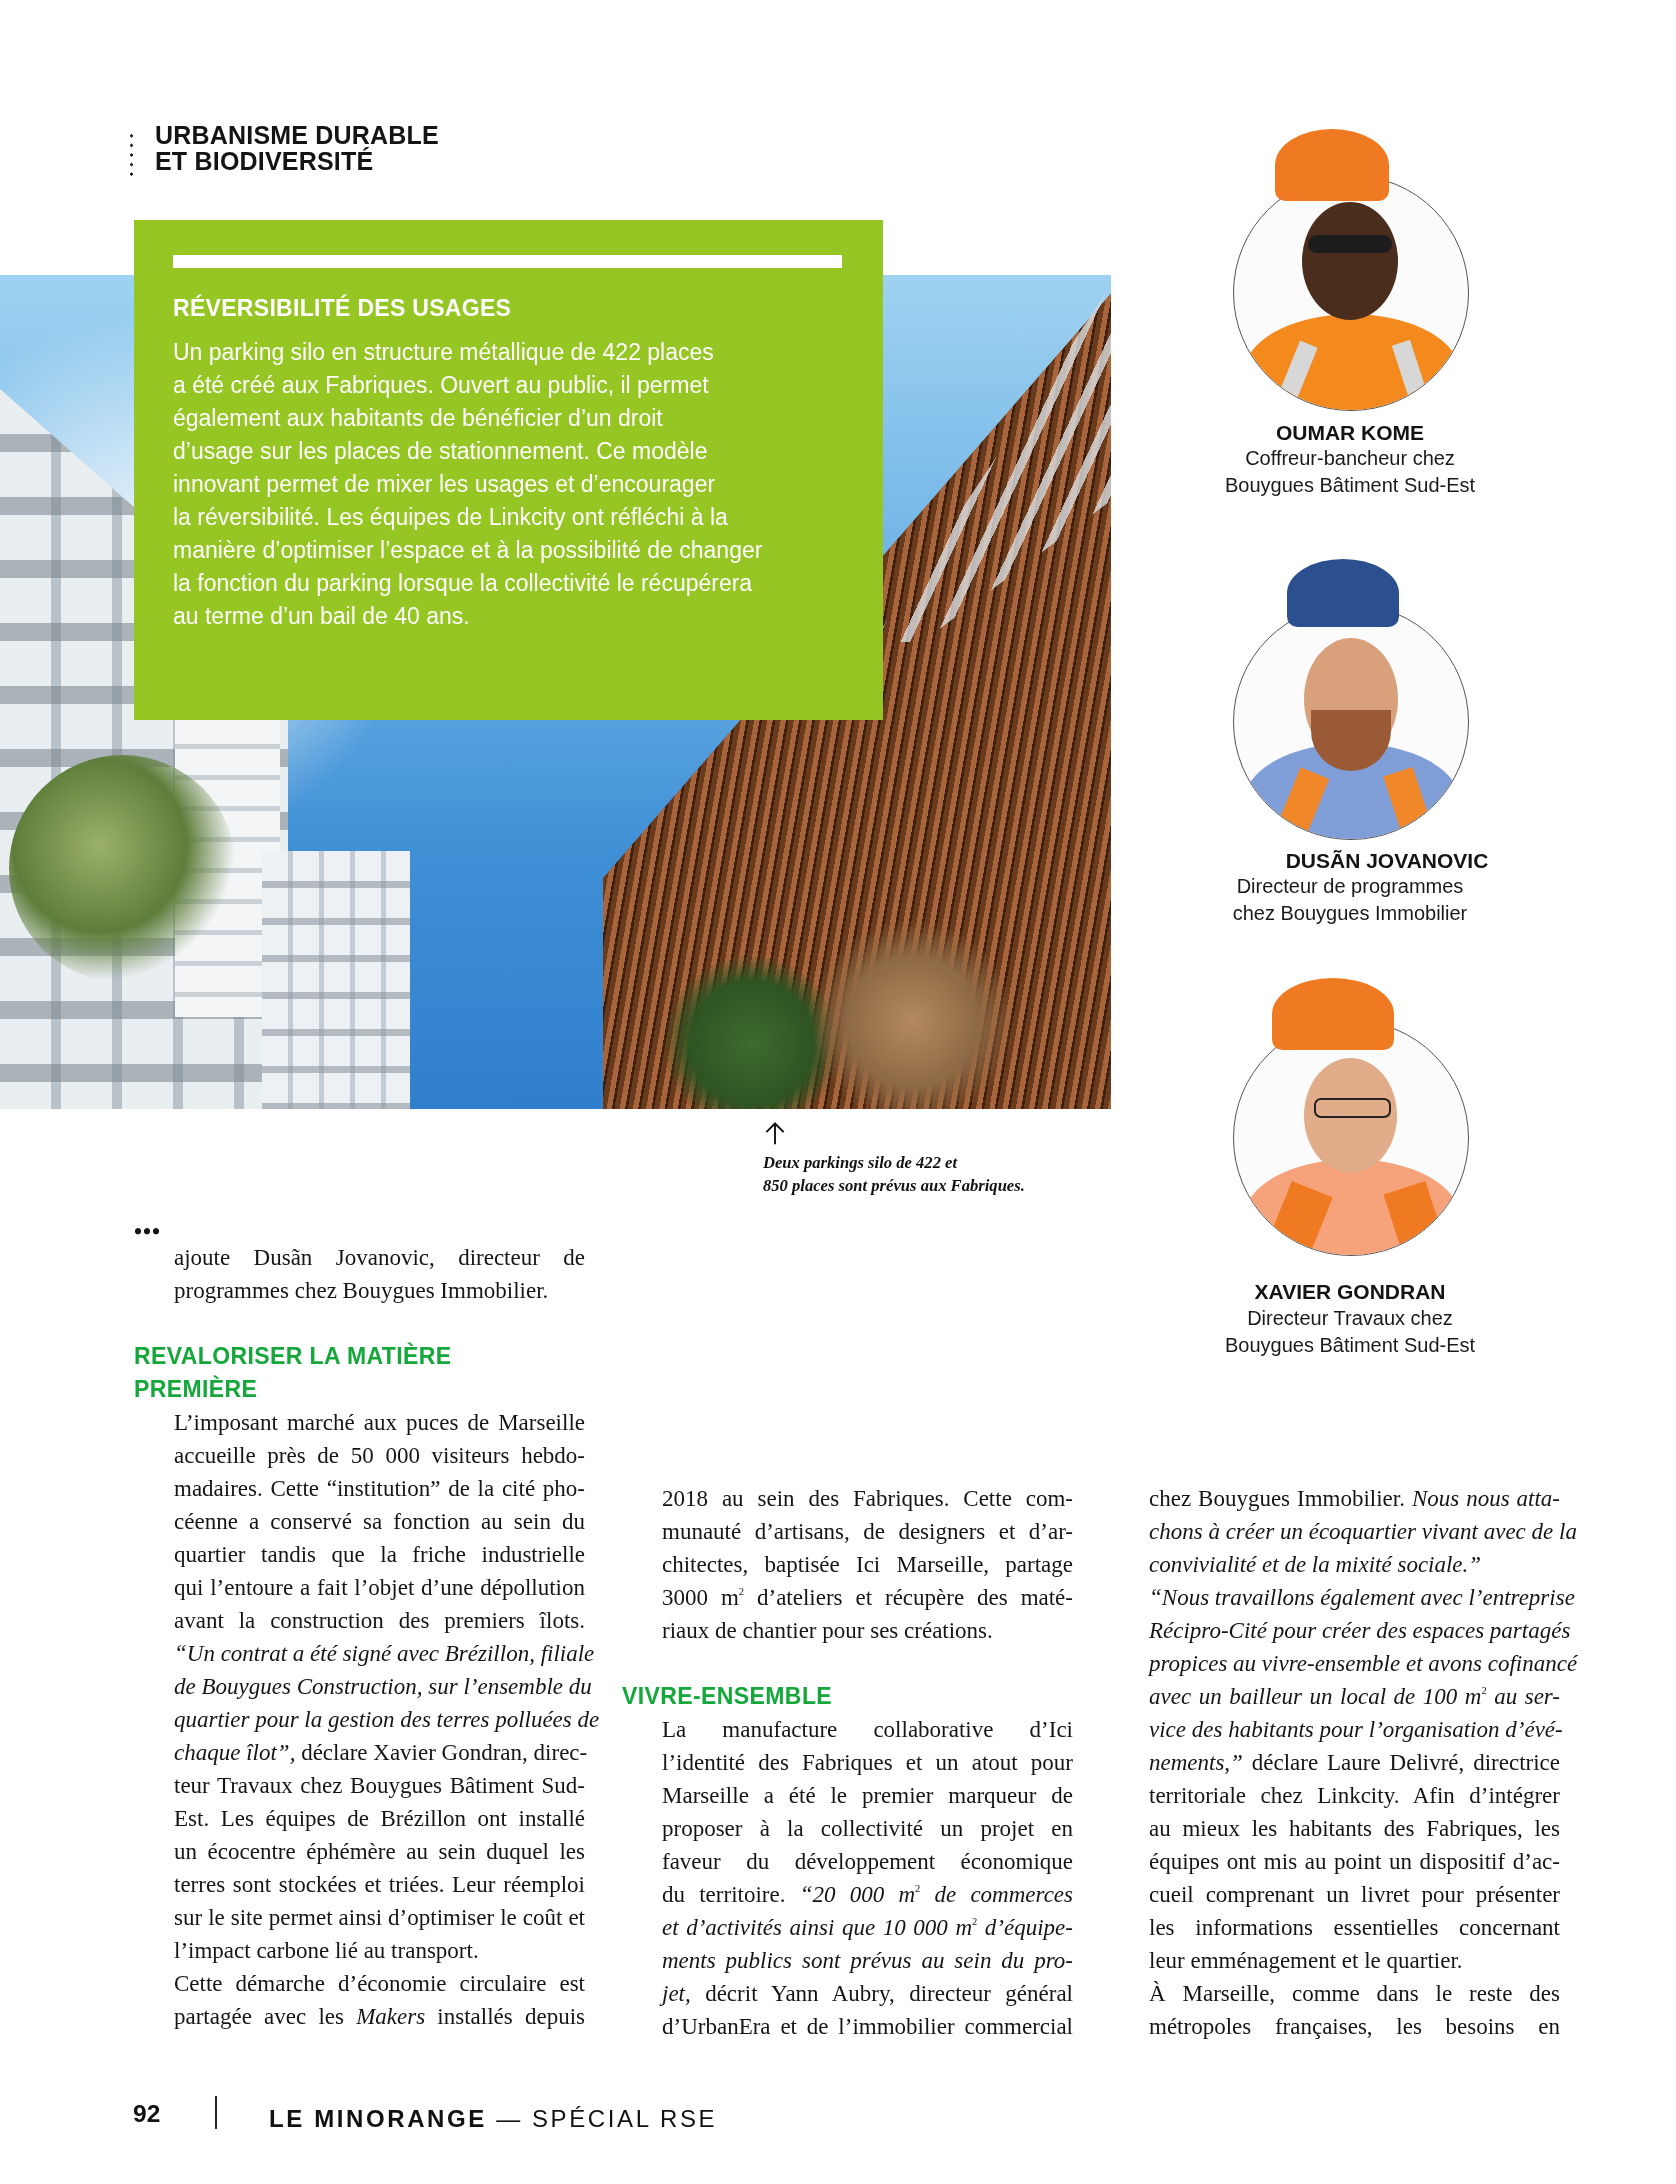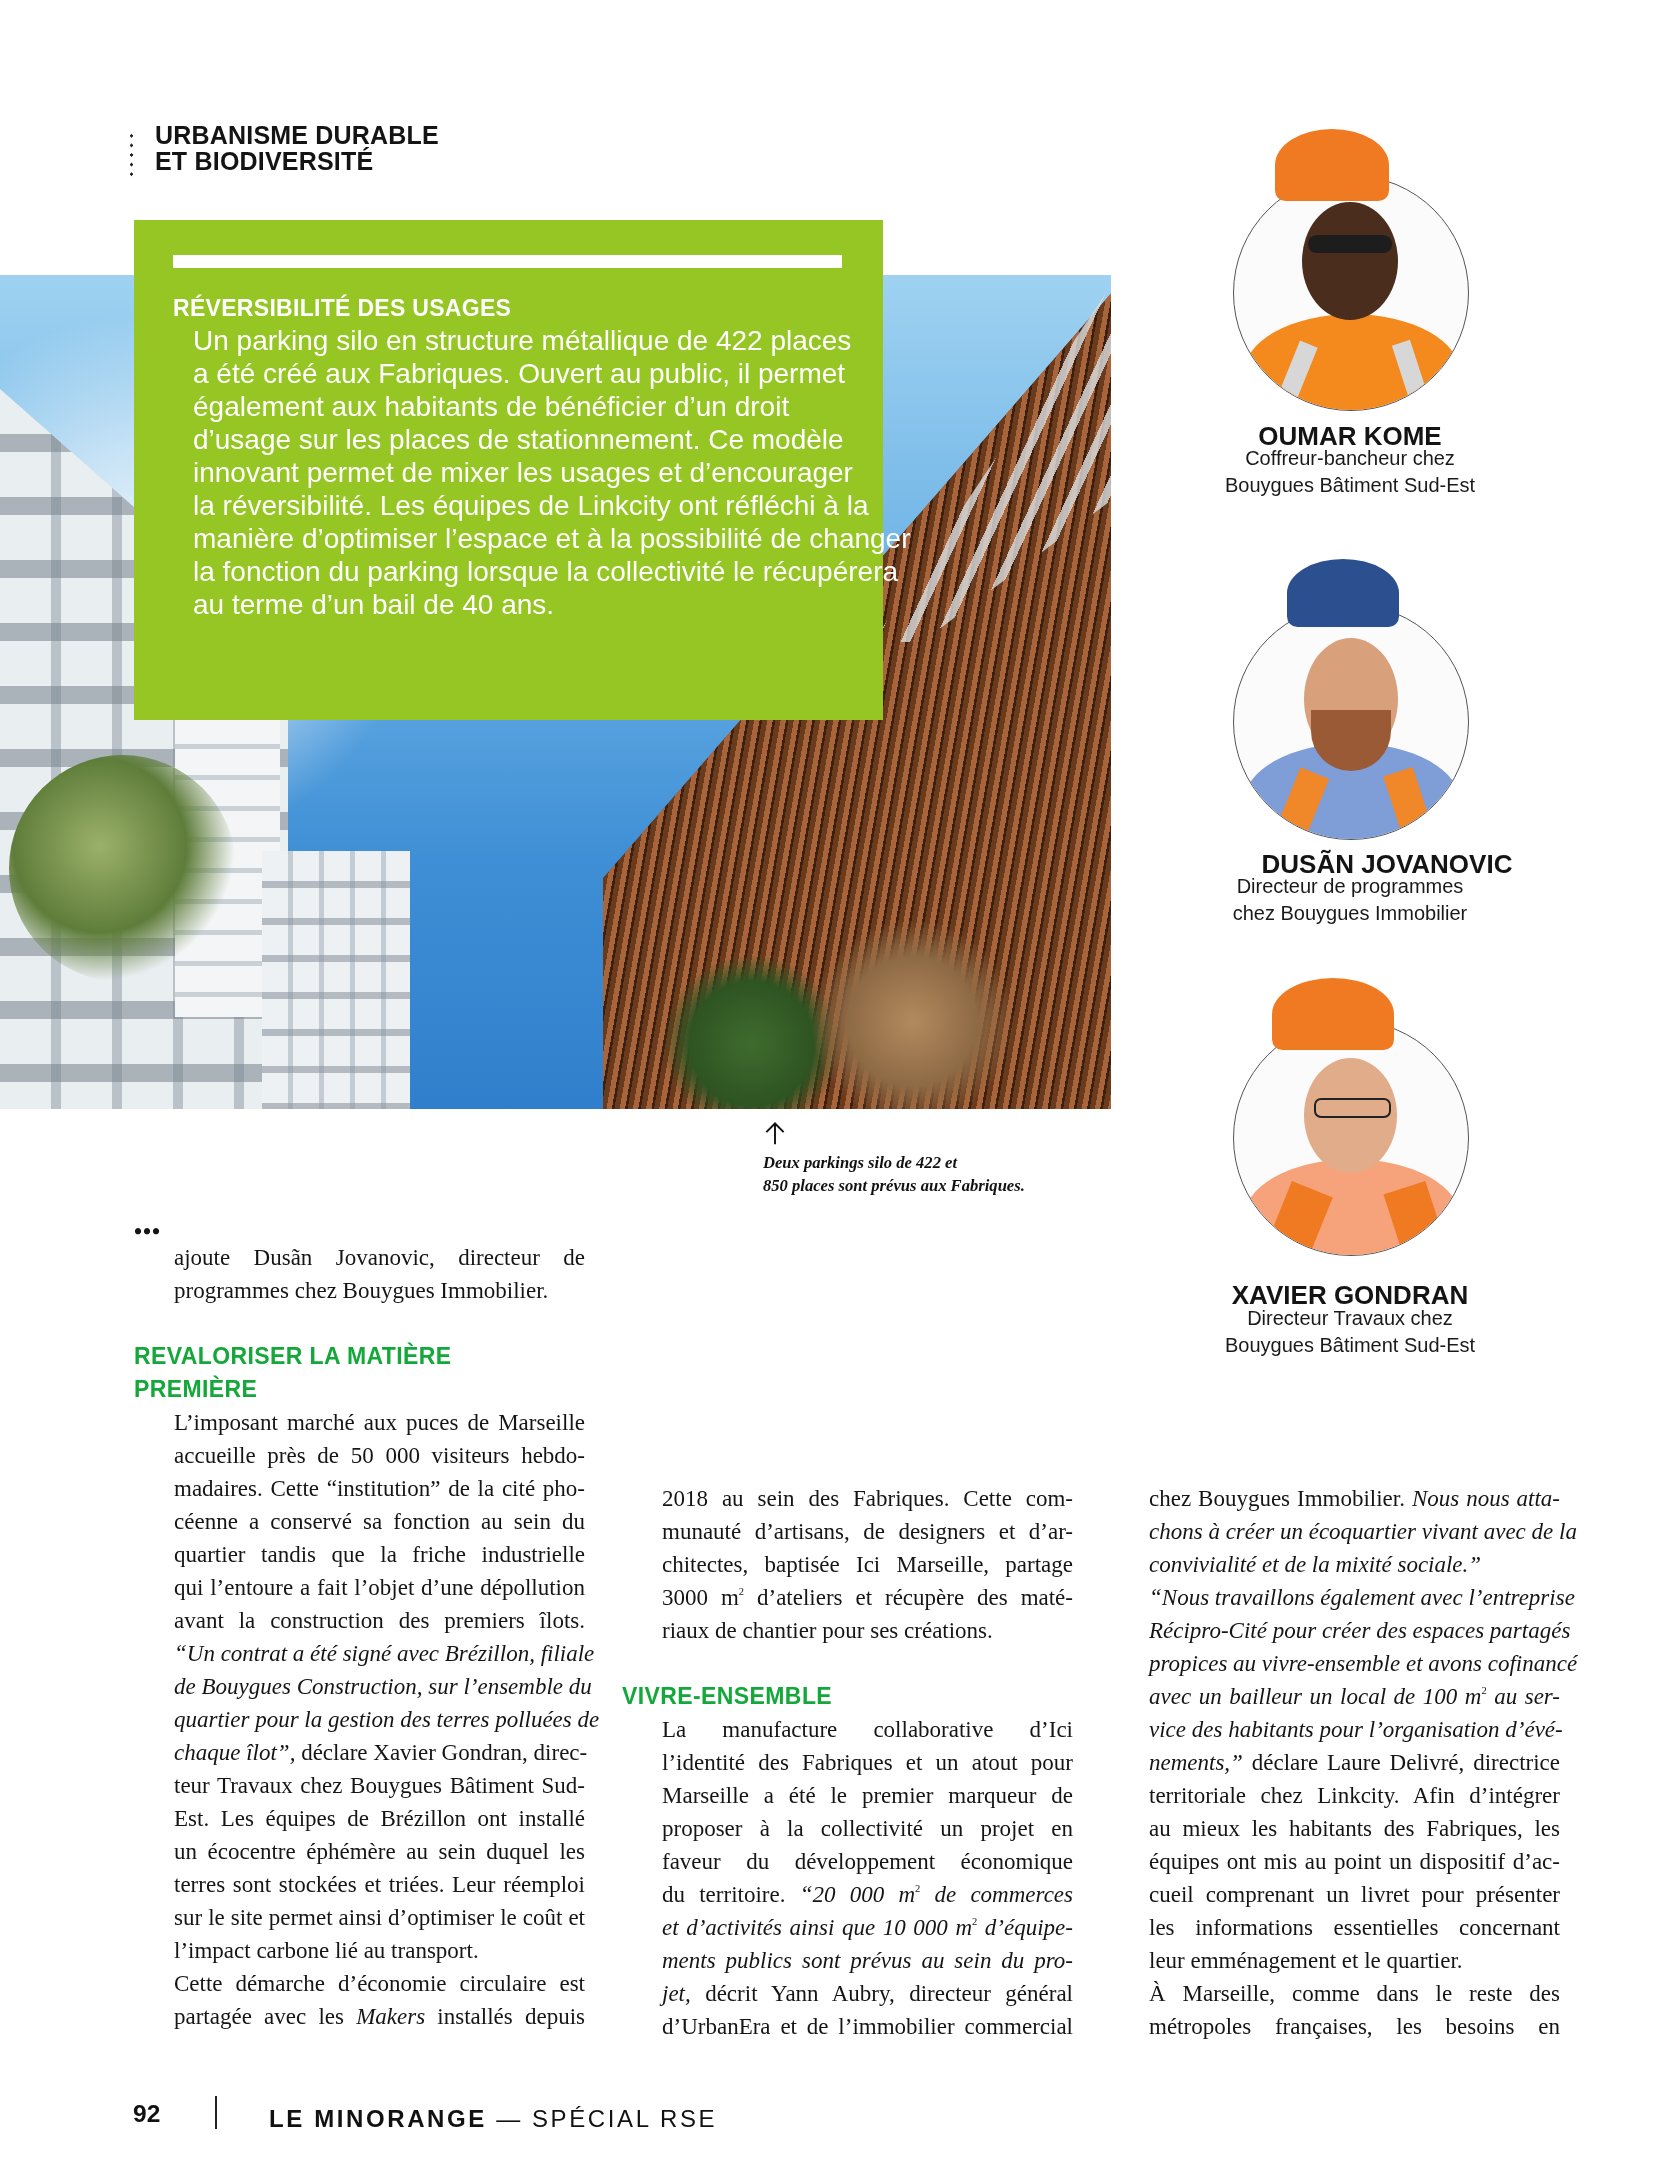--- a/index.html
+++ b/index.html
@@ -47,37 +47,37 @@
   .photo .tree2 { position: absolute; left: 664px; top: 681px; width: 175px; height: 175px; border-radius: 50%;
     background: radial-gradient(circle, #3f6b2e 0%, #2e5422 50%, rgba(40,70,30,0) 72%); }
   .photo .tree3 { position: absolute; left: 812px; top: 646px; width: 201px; height: 201px; border-radius: 50%;
     background: radial-gradient(circle, #b38a5e 0%, #8e6a45 45%, rgba(140,100,60,0) 72%); }
 
   
   .greenbox { left: 134px; top: 220px; width: 749px; height: 500px; background: #95c623; }
   .greenbox .bar { position: absolute; left: 39px; top: 35px; width: 669px; height: 13px; background: #ffffff; }
   .greenbox .title { position: absolute; left: 39px; top: 75px; font-family: "Liberation Sans", sans-serif;
     font-weight: 700; font-size: 23px; color: #ffffff; letter-spacing: 0.3px; }
-  .greenbox .body { position: absolute; left: 39px; top: 104px; width: 681px;
-    font-family: "Liberation Sans", sans-serif; font-size: 28px; line-height: 33px; color: #ffffff; margin-left: 20px; }
+  .greenbox .body { position: absolute; left: 39px; top: 116px; width: 681px;
+    font-family: "Liberation Sans", sans-serif; font-size: 23px; line-height: 33px; color: #ffffff; }
   .greenbox .body span { display: block; white-space: nowrap; }
 
   
   .caption-arrow { left: 762px; top: 1120px; width: 26px; height: 26px; }
   .caption { left: 763px; top: 1151px; font-family: "Liberation Serif", serif; font-style: italic; font-weight: 700;
     font-size: 16.6px; line-height: 23px; color: #111; }
   .caption span { display: block; }
 
   
   .portrait { width: 234px; height: 234px; border-radius: 50%; border: 1.7px solid #555; overflow: hidden; background: #fbfbfb; }
   .face { position: absolute; border-radius: 50%; }
   .vest { position: absolute; left: 8.7px; bottom: -26px; width: 218px; height: 122px; border-radius: 50% 50% 0 0; background: #f48a1e; }
   .vest .stripe { position: absolute; top: 26px; width: 19px; height: 114px; background: #d7d7d7; transform: rotate(22deg); }
   .helmet { position: absolute; border-radius: 50% 50% 10.5px 10.5px; }
-  .person-name { font-family: "Liberation Sans", sans-serif; font-weight: 700; font-size: 26px; color: #141414; text-align: center; width: 314px; }
+  .person-name { font-family: "Liberation Sans", sans-serif; font-weight: 700; font-size: 21px; color: #141414; text-align: center; width: 314px; }
   .person-role { font-family: "Liberation Sans", sans-serif; font-size: 20px; line-height: 27px; color: #1a1a1a; text-align: center; width: 314px; }
   .person-role span { display: block; }
 
   
   .col { position: absolute; width: 451px; font-family: "Liberation Serif", serif; font-size: 23px; line-height: 33px; color: #151515; text-align: justify; }
   .col .line { display: block; text-align-last: justify; white-space: nowrap; margin-left: 40px; }
   .col .line.last { text-align-last: left; }
   .col em { font-style: italic; }
   .section-head { font-family: "Liberation Sans", sans-serif; font-weight: 700; font-size: 23px; line-height: 33px; color: #14a83a; letter-spacing: 0.4px; }
   .dots3 { font-size: 23px; line-height: 17.5px; letter-spacing: 0.9px; font-weight: 700; }

